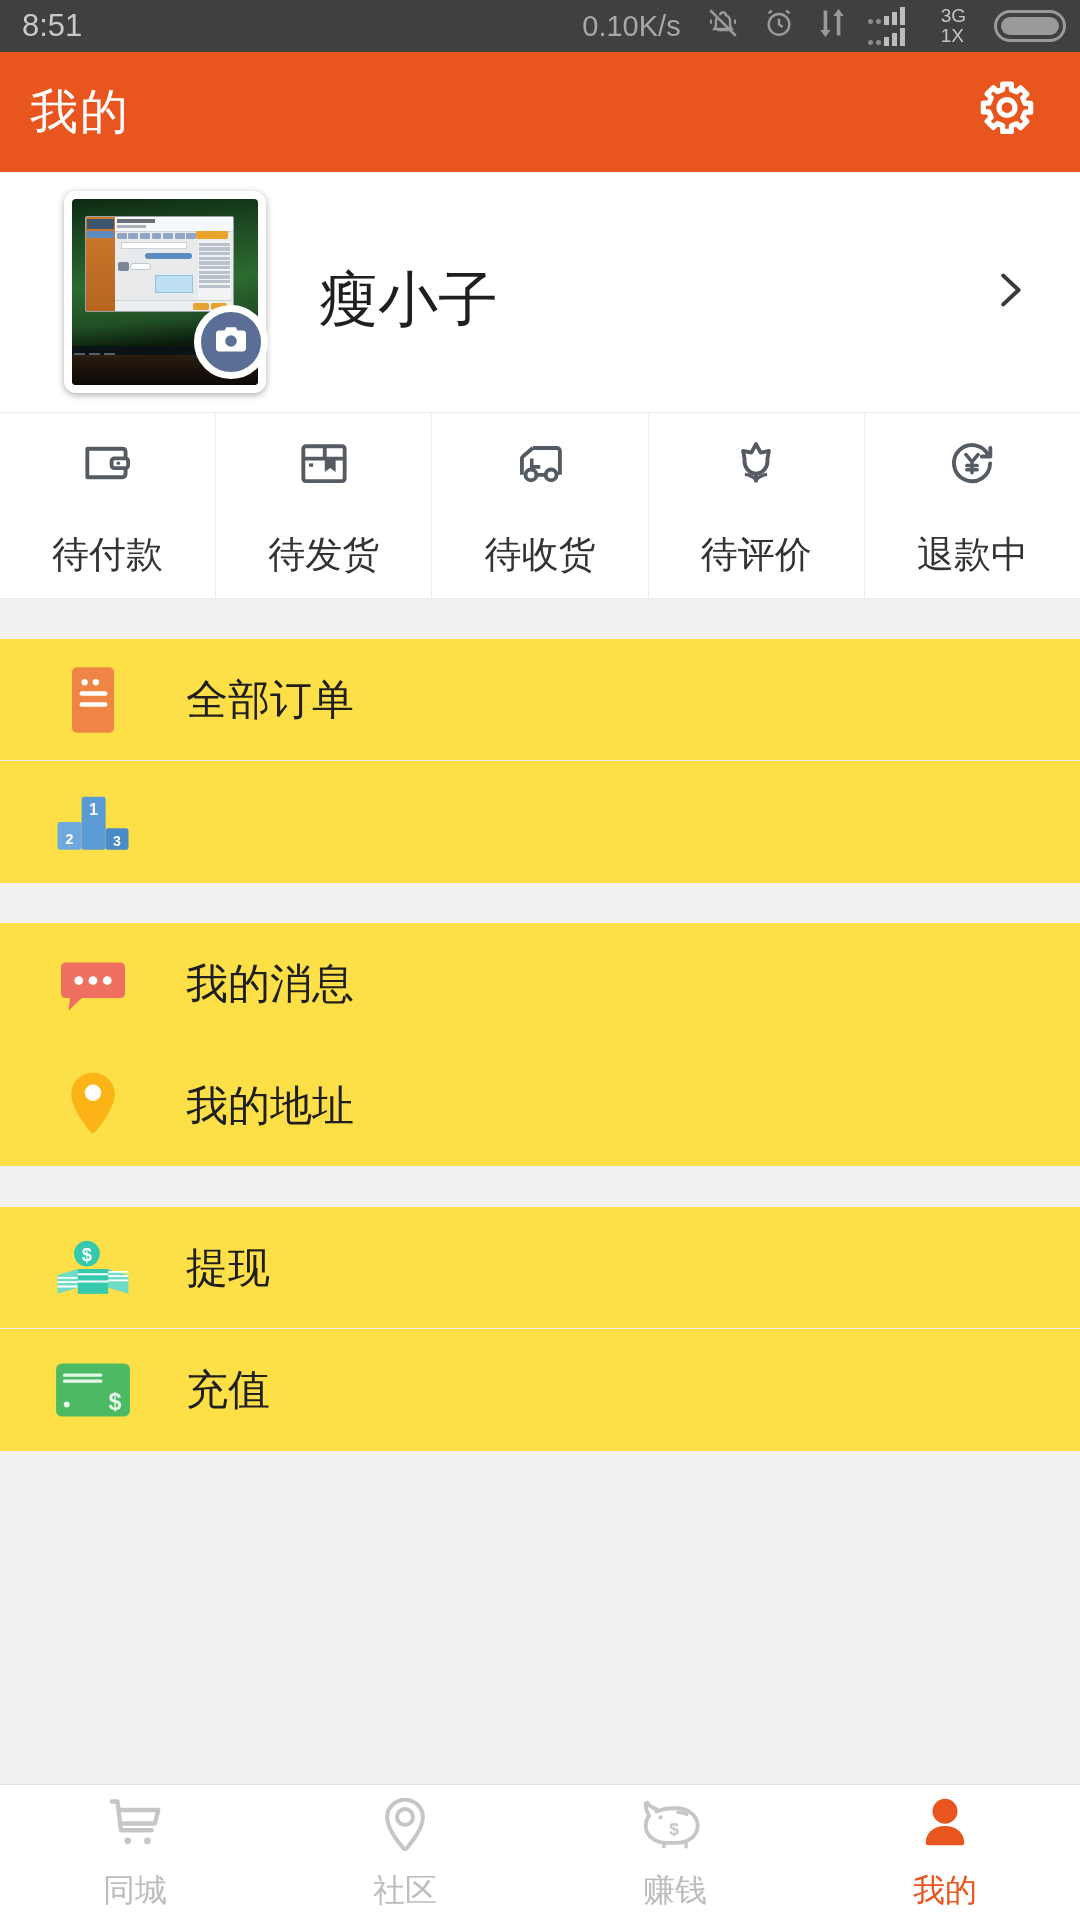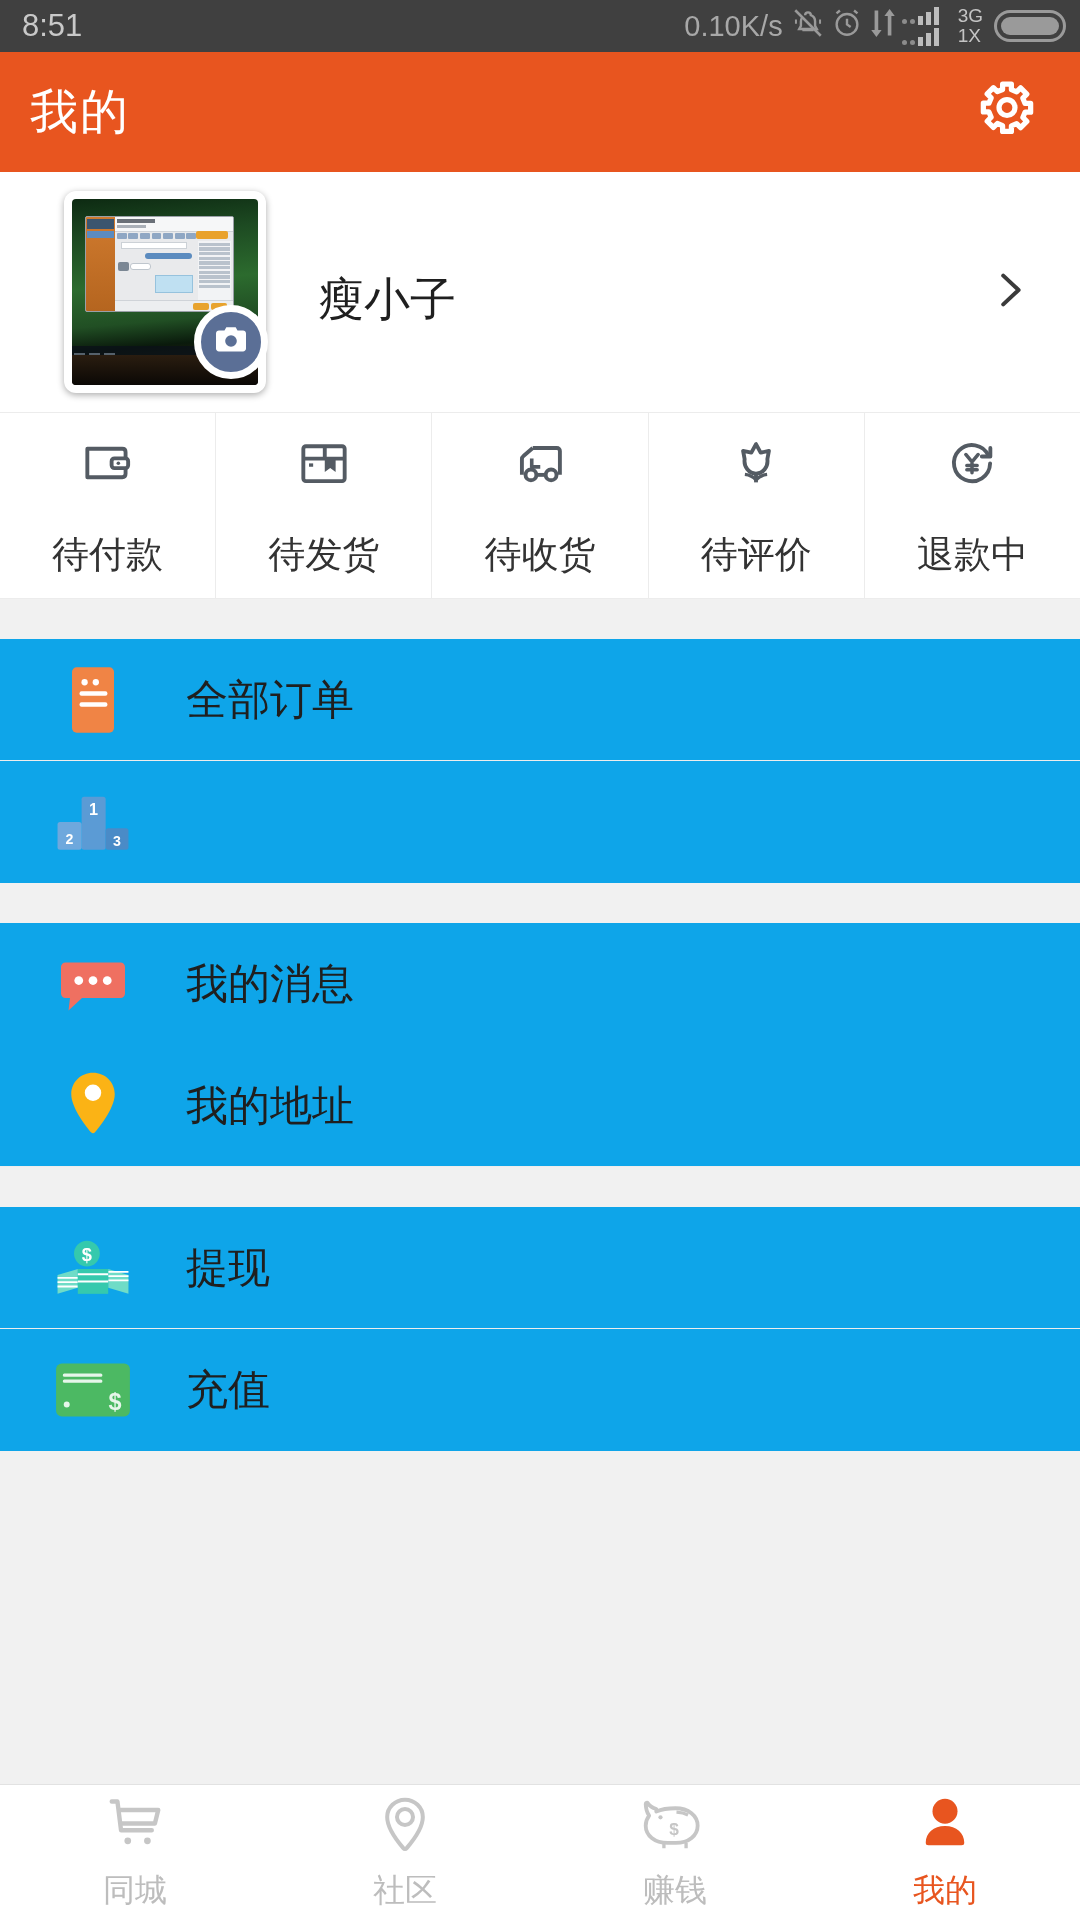--- a/index.html
+++ b/index.html
@@ -12,21 +12,21 @@
   #app { width:1080px; height:1920px; position:relative; display:flex; flex-direction:column; background:#fff; }
 
   
   .statusbar {
     height:52px; background:#404040; color:#b6b6b6;
     display:flex; align-items:center; padding:0 14px 0 22px;
     font-size:30px; flex:0 0 52px;
   }
   .sb-time { font-size:31px; color:#c9c9c9; letter-spacing:0px; }
   .sb-spacer { flex:1; }
-  .sb-right { display:flex; align-items:center; gap:5px; }
+  .sb-right { display:flex; align-items:center; gap:22px; }
   .sb-net { font-size:29px; color:#a8a8a8; margin-right:3px; }
   .sb-ico { display:block; }
 
   .sig-block { display:flex; flex-direction:column; gap:3px; justify-content:center; }
   .sig-row { display:flex; align-items:flex-end; gap:3px; }
   .sig-row .dot { width:5px; height:5px; border-radius:50%; background:#8c8c8c; margin-bottom:1px; }
   .sig-row .br { width:5px; background:#bdbdbd; }
   .sig-lbl { display:flex; flex-direction:column; font-size:19px; line-height:20px; color:#c4c4c4; margin-left:14px; }
   .batt { width:72px; height:32px; border:3px solid #9a9a9a; border-radius:16px; position:relative; margin-left:6px; }
   .batt::after { content:""; position:absolute; left:4px; top:4px; bottom:4px; right:4px; background:#9a9a9a; border-radius:11px; }
@@ -72,38 +72,38 @@
   .scr-send { position:absolute; right:16%; bottom:2%; width:11%; height:7%; background:#e8a32e; border-radius:2px; }
   .scr-send2 { position:absolute; right:4%; bottom:2%; width:11%; height:7%; background:#e8a32e; border-radius:2px; }
   .scr-taskbar { position:absolute; left:0; right:0; bottom:16%; height:5%; background:rgba(10,18,24,.85); }
   .scr-taskbar i { display:inline-block; width:6%; height:70%; margin:0.5% 1%; background:#55616b; }
   .scr-desk-edge { position:absolute; left:0; right:0; bottom:0; height:16%; background:linear-gradient(180deg,#2a1d10,#0b0805); }
   .cam-badge {
     position:absolute; right:-2px; bottom:14px; width:74px; height:74px; border-radius:50%;
     background:#5b6f96; border:7px solid #fff; display:flex; align-items:center; justify-content:center;
   }
   .profile-info { margin-left:52px; flex:1; display:flex; flex-direction:column; gap:22px; }
-  .username { font-size:46px; color:#1f1f1f;margin-top:16px; }
+  .username { font-size:60px; color:#1f1f1f;margin-top:16px; }
   .coin { font-size:42px; color:#e8551f; }
   .chev-wrap { width:70px; display:flex; align-items:center; justify-content:center; }
 
   
   .order-row { display:flex; background:#fff; height:187px; flex:0 0 187px; border-top:1px solid #ececec; border-bottom:1px solid #ececec; }
   .order-cell {
     flex:1; display:flex; flex-direction:column; align-items:center; justify-content:center; gap:32px;
     border-right:1px solid #ececec;
     font-family:Liberation Serif, serif;
   }
   .order-cell:last-child { border-right:none;align-items:center; }
   .order-label { font-size:37px; color:#333; }
 
   
   .gap { background:#f1f1f1; height:40px; flex:0 0 40px; }
   .list-item {
-    background:#0ea5e9; display:flex; align-items:center; height:122px; flex:0 0 122px;
+    background:#fde047; display:flex; align-items:center; height:122px; flex:0 0 122px;
     padding-left:52px; border-bottom:1px solid #ededed;
   }
   .list-item.last { border-bottom:none; }
   .li-icon { width:82px; height:82px; display:flex; align-items:center; justify-content:center; flex:0 0 82px; }
   .li-label { margin-left:52px; font-size:42px; color:#1f1f1f; }
 
   .filler { flex:1; background:#f1f1f1; }
 
   
   .bottomnav {

